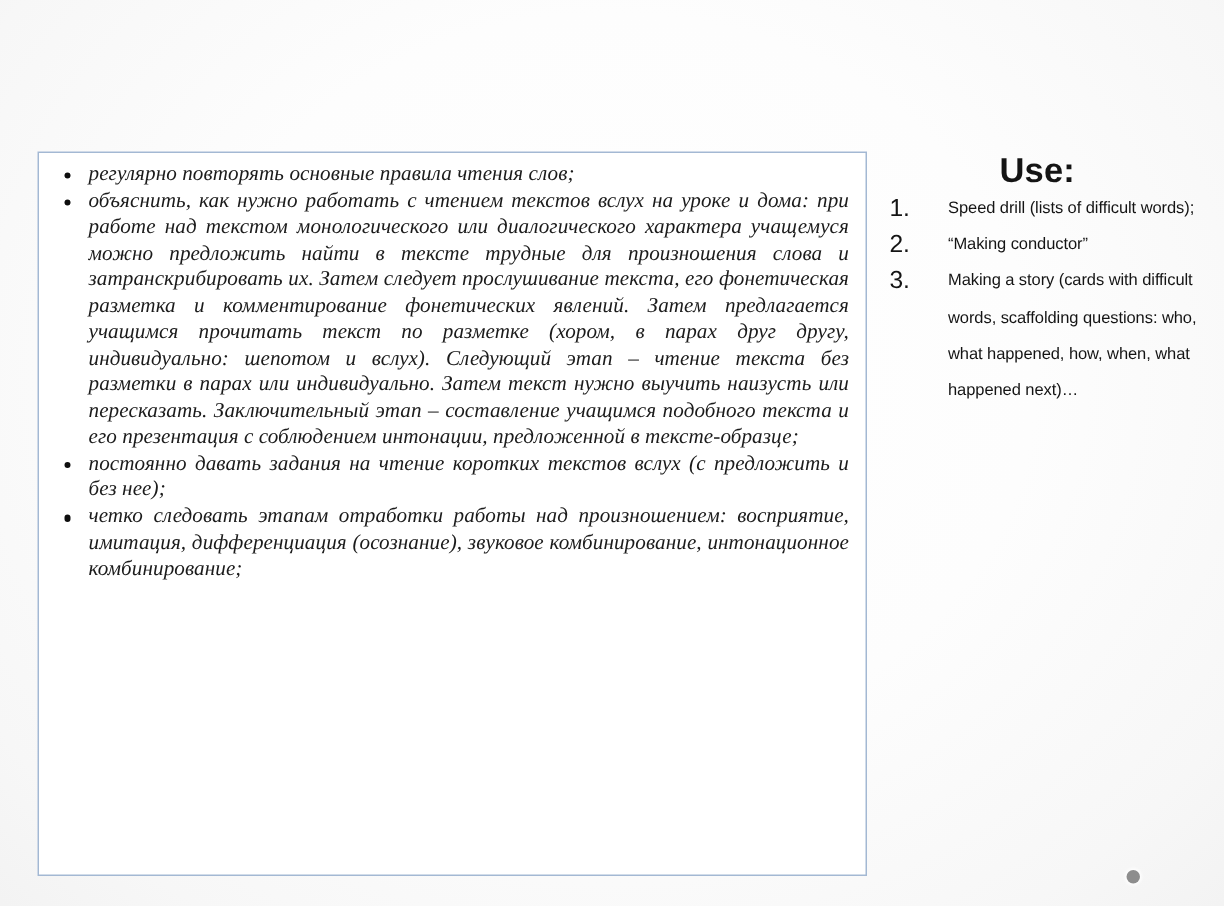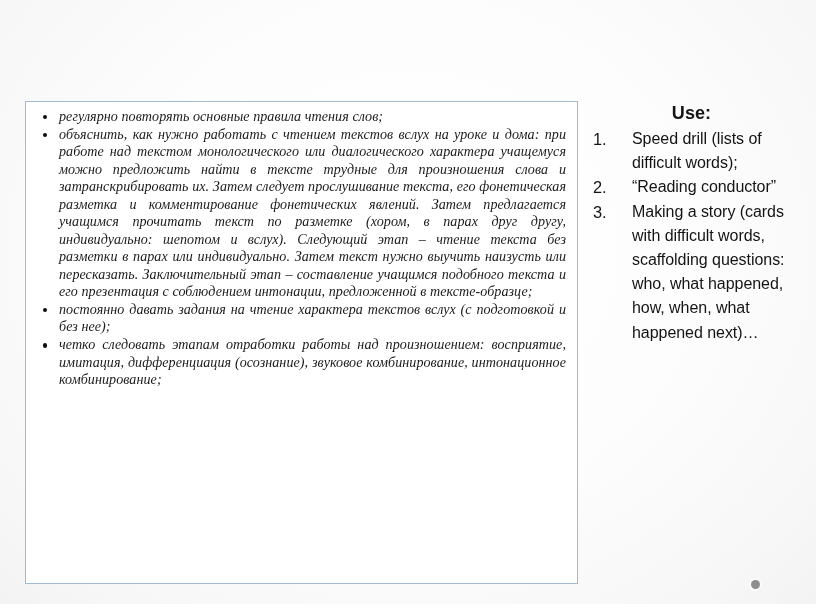--- a/index.html
+++ b/index.html
@@ -79,40 +79,40 @@
   
   #english-col {
     position: absolute;
     left: 588px;
     top: 101px;
     width: 215px;
   }
   #use-heading {
     font-family: "Liberation Sans", sans-serif;
     font-weight: bold;
-    font-size: 18px;
+    font-size: 23px;
     line-height: 24px;
     color: #141414;
     text-align: center;
     padding-right: 8px;
     margin-bottom: 2px;
     letter-spacing: 0.1px;
   }
   ol.en-list {
     list-style: none;
     margin: 0;
     padding: 0;
     counter-reset: enitem;
   }
   ol.en-list > li {
     counter-increment: enitem;
     position: relative;
     padding-left: 44px;
     font-family: "Liberation Sans", sans-serif;
-    font-size: 16px;
+    font-size: 11px;
     line-height: 24.2px;
     color: #141414;
     margin-bottom: 0;
     letter-spacing: -0.05px;
   }
   ol.en-list > li::before {
     content: counter(enitem) ".";
     position: absolute;
     left: 5px;
     top: 0;
@@ -136,29 +136,29 @@
 </style>
 </head>
 <body>
 
 <div id="slide">
 
   <div id="russian-box">
     <ul class="ru-list">
       <li>регулярно повторять основные правила чтения слов;</li>
       <li>объяснить, как нужно работать с чтением текстов вслух на уроке и дома: при работе над текстом монологического или диалогического характера учащемуся можно предложить найти в тексте трудные для произношения слова и затранскрибировать их. Затем следует прослушивание текста, его фонетическая разметка и комментирование фонетических явлений. Затем предлагается учащимся прочитать текст по разметке (хором, в парах друг другу, индивидуально: шепотом и вслух). Следующий этап – чтение текста без разметки в парах или индивидуально. Затем текст нужно выучить наизусть или пересказать. Заключительный этап – составление учащимся подобного текста и его презентация с соблюдением интонации, предложенной в тексте-образце;</li>
-      <li>постоянно давать задания на чтение характера текстов вслух (с подготовкой и без нее);</li>
+      <li>постоянно давать задания на чтение коротких текстов вслух (с предложить и без нее);</li>
       <li>четко следовать этапам отработки работы над произношением: восприятие, имитация, дифференциация (осознание), звуковое комбинирование, интонационное комбинирование;</li>
     </ul>
   </div>
 
   <div id="english-col">
     <div id="use-heading">Use:</div>
     <ol class="en-list">
       <li>Speed drill (lists of difficult words);</li>
-      <li>“Reading conductor”</li>
+      <li>“Making conductor”</li>
       <li>Making a story (cards with difficult words, scaffolding questions: who, what happened, how, when, what happened next)…</li>
     </ol>
   </div>
 
   <div id="corner-dot"></div>
 
 </div>
 
 </body></html>

